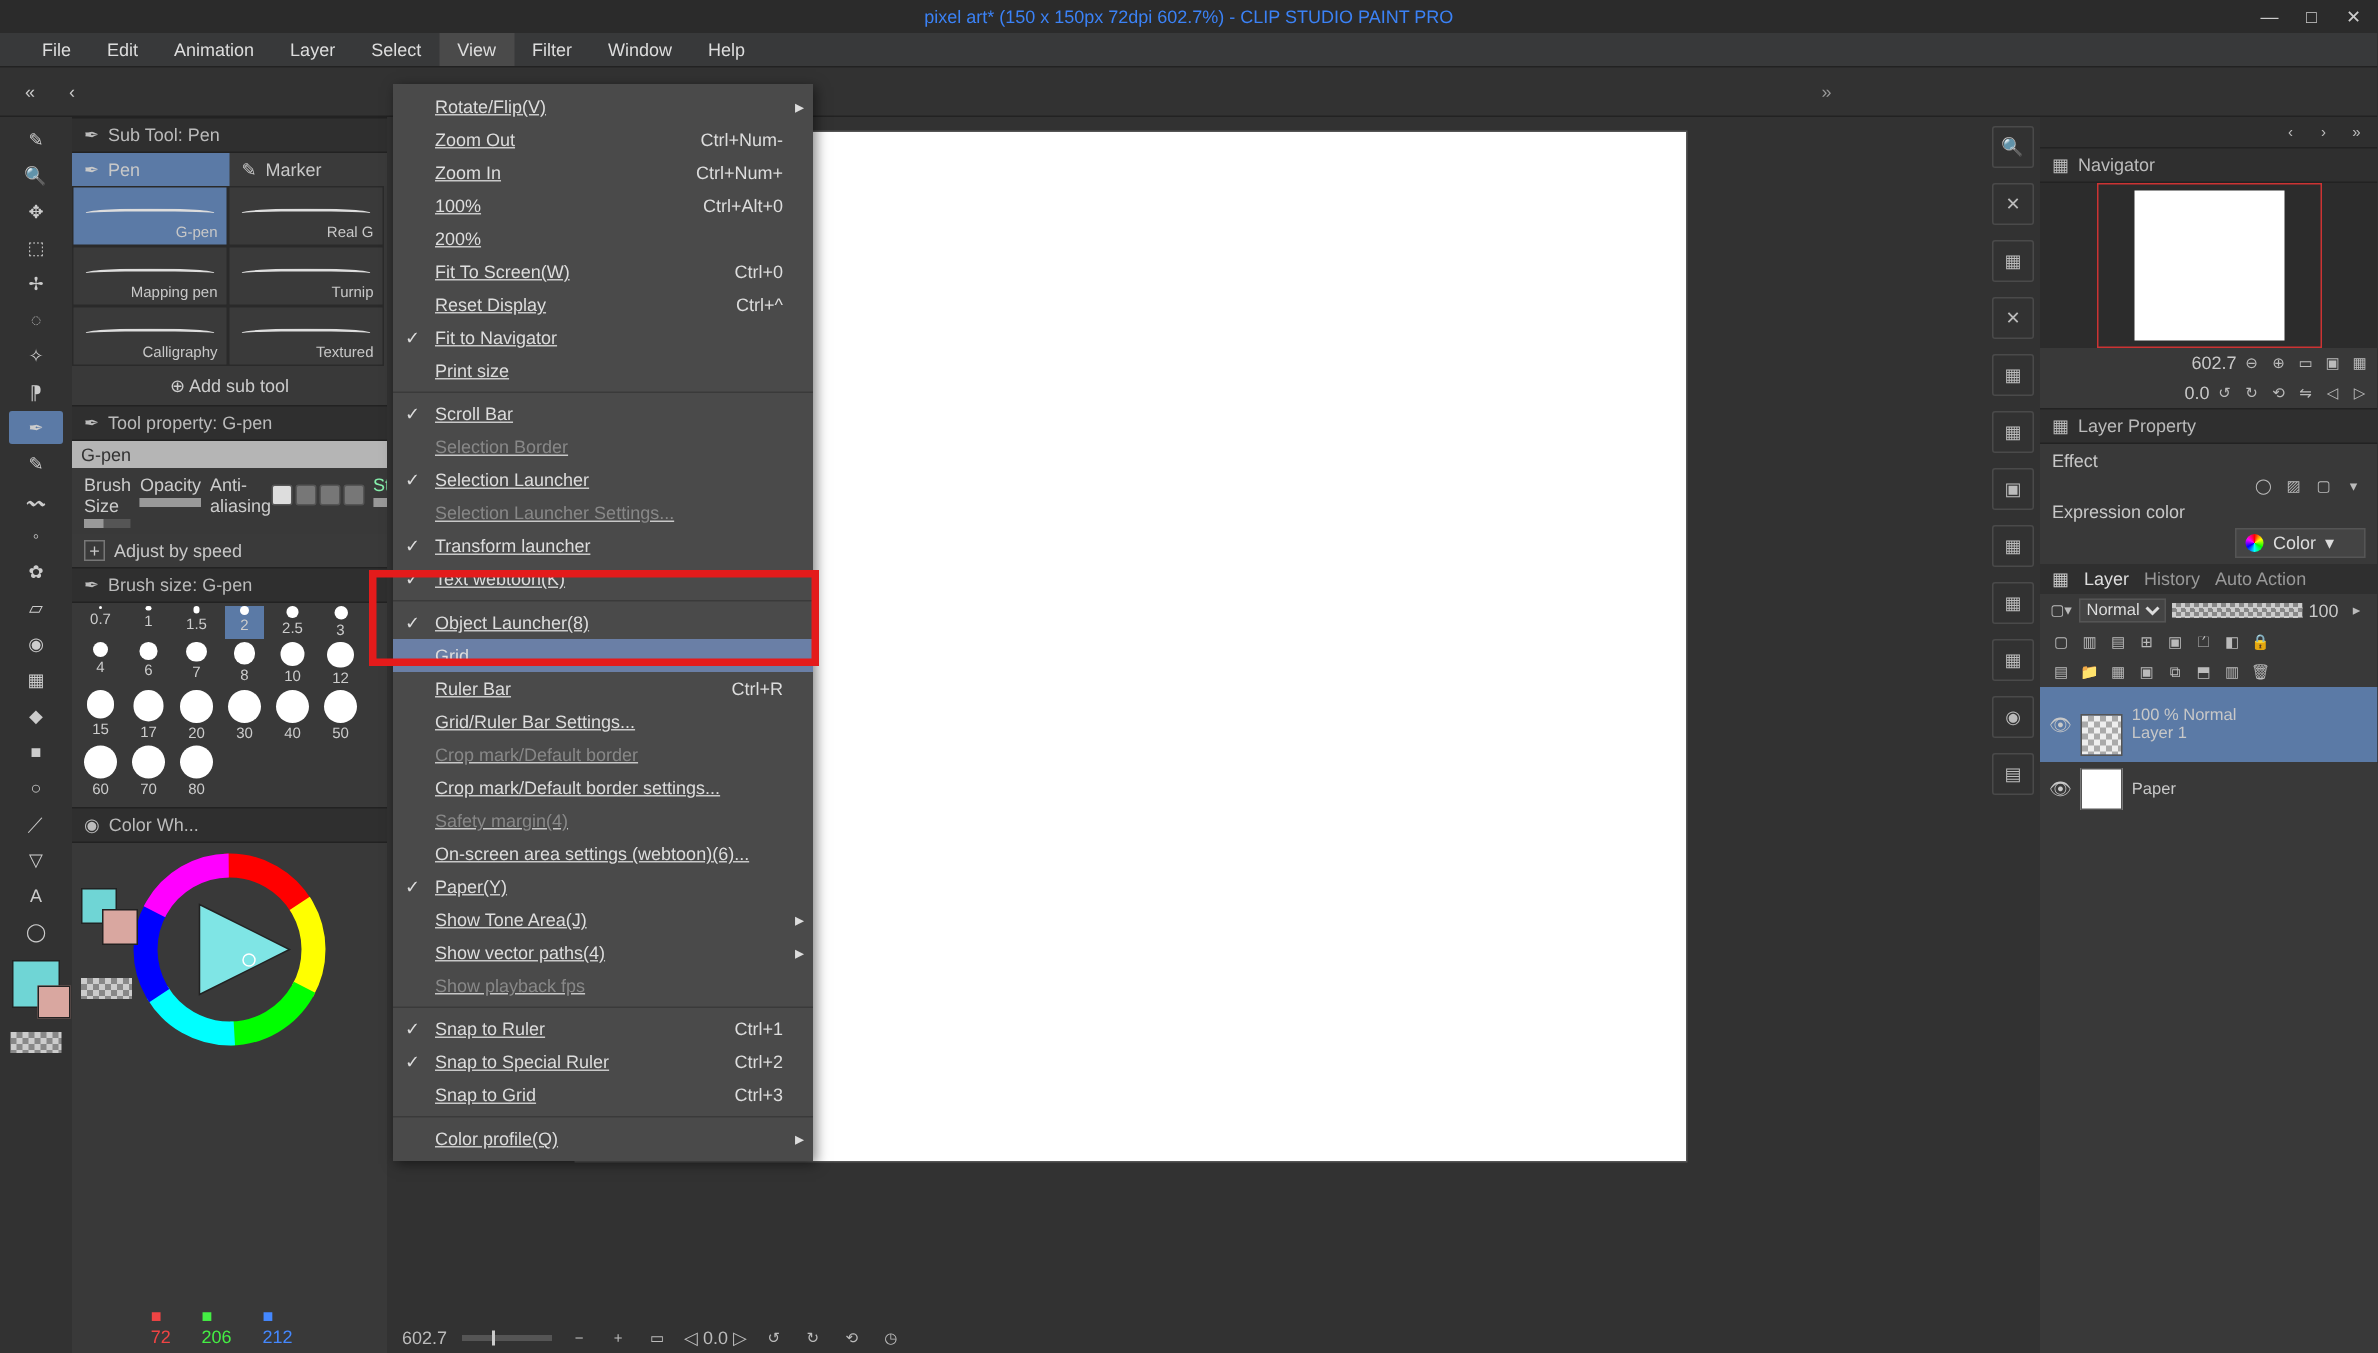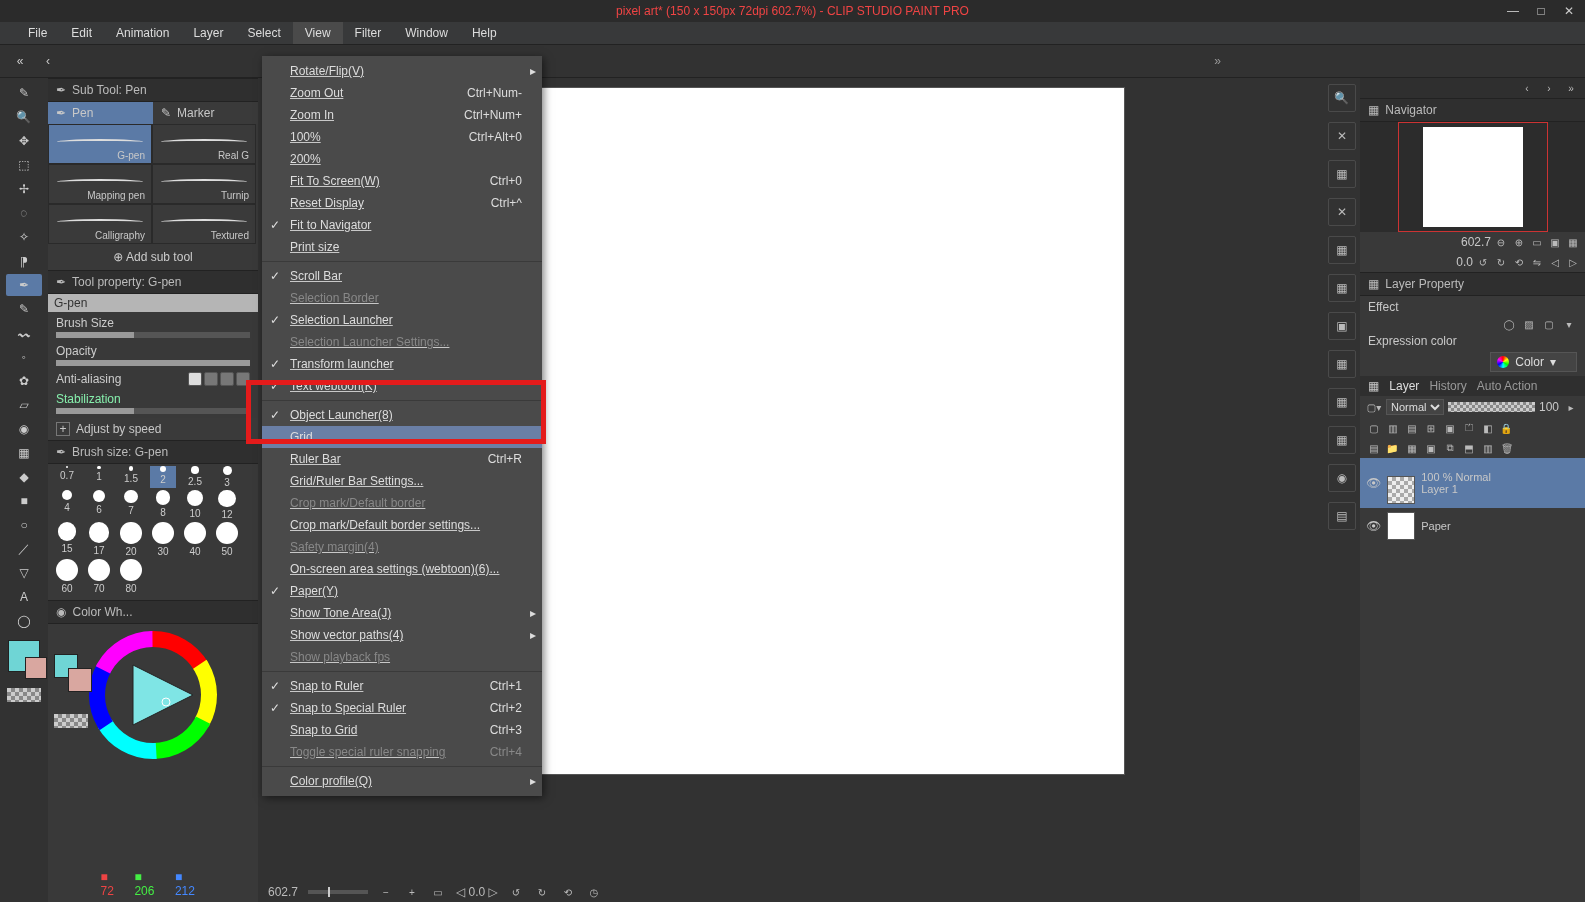--- a/index.html
+++ b/index.html
@@ -1,18 +1,18 @@
 <!DOCTYPE html>
 <html><head>
 <meta charset="utf-8">
 <style>
 * { margin:0; padding:0; box-sizing:border-box; font-family:Tahoma,Arial,sans-serif; font-size:12px; user-select:none; }
 body { background:#2b2b2b; color:#c8c8c8; width:1585px; height:902px; overflow:hidden; position:relative; }
 .titlebar { height:22px; background:#2b2b2b; display:flex; align-items:center; position:relative; }
-.titlebar .title { position:absolute; left:50%; transform:translateX(-50%); color:#ef4444; }
+.titlebar .title { position:absolute; left:50%; transform:translateX(-50%); color:#3b82f6; }
 .win-controls { position:absolute; right:2px; top:0; display:flex; }
 .win-controls span { width:28px; height:22px; display:flex; align-items:center; justify-content:center; color:#ccc; cursor:pointer; }
 .menubar { height:22px; background:#38393a; display:flex; align-items:center; padding:0 16px; }
 .menubar .mitem { padding:4px 12px; color:#ddd; cursor:pointer; }
 .menubar .mitem.active { background:#4a4a4a; }
 .toolbar-row { height:34px; background:#323232; border-top:1px solid #222; border-bottom:1px solid #222; display:flex; align-items:center; padding:0 8px; gap:4px; }
 .toolbar-row .ticon { width:24px; height:24px; display:flex; align-items:center; justify-content:center; color:#ccc; border:1px solid transparent; }
 .workspace { display:flex; height:calc(100% - 78px); position:relative; }
 .left-tools { width:48px; background:#323232; display:flex; flex-direction:column; align-items:center; padding-top:4px; gap:2px; }
 .tool-btn { width:36px; height:22px; display:flex; align-items:center; justify-content:center; color:#ccc; cursor:pointer; border-radius:2px; }
@@ -20,21 +20,21 @@
 .color-swatch { width:32px; height:32px; background:#6fd5d5; border:1px solid #222; margin-top:6px; position:relative; }
 .color-swatch .behind { position:absolute; right:-8px; bottom:-8px; width:22px; height:22px; background:#d9a7a0; border:1px solid #222; }
 .checker { width:34px; height:14px; background:repeating-conic-gradient(#888 0 25%, #ccc 0 50%) 0 0/8px 8px; margin-top:14px; }
 .left-panels { width:210px; background:#393939; display:flex; flex-direction:column; }
 .panel-header { background:#2f2f2f; padding:4px 8px; display:flex; align-items:center; gap:6px; color:#bbb; border-top:1px solid #222; border-bottom:1px solid #222; }
 .subtool-grid { display:flex; flex-wrap:wrap; }
 .subtool-card { width:104px; height:40px; background:#3a3a3a; border:1px solid #2a2a2a; display:flex; flex-direction:column; align-items:flex-end; justify-content:flex-end; padding:2px 6px; position:relative; cursor:pointer; }
 .subtool-card.sel { background:#5b7aa6; }
 .stroke-line { position:absolute; left:8px; top:14px; width:86px; height:6px; border-top:2px solid #ddd; border-radius:50%; }
 .add-subtool { text-align:center; padding:6px; color:#ccc; }
-.prop-body { padding:4px 8px; display:flex; flex-direction:column; gap:6px; }
+.prop-body { padding:4px 8px; display:flex; gap:6px; }
 .prop-row { display:flex; justify-content:space-between; align-items:center; }
 .slider { height:6px; background:#555; width:100%; position:relative; margin-top:2px; }
 .slider .fill { position:absolute; left:0; top:0; bottom:0; background:#999; }
 .aa-dots { display:flex; gap:2px; }
 .aa-dots span { width:14px; height:14px; background:#777; border:1px solid #555; border-radius:2px; }
 .adjust-row { display:flex; align-items:center; gap:6px; padding:4px 8px; background:#3a3a3a; }
 .size-grid { display:flex; flex-wrap:wrap; padding:2px 0 6px 6px; gap:2px 6px; }
 .size-cell { width:26px; display:flex; flex-direction:column; align-items:center; gap:2px; cursor:pointer; }
 .size-cell.sel { background:#5b7aa6; }
 .dot { background:#fff; border-radius:50%; }
@@ -591,23 +591,19 @@
     </div>
     <div class="menu-row">
       <span class="check">✓</span>
       <span>Snap to Special Ruler</span>
       <span class="shortcut">Ctrl+2</span>
     </div>
     <div class="menu-row">
       <span>Snap to Grid</span>
       <span class="shortcut">Ctrl+3</span>
     </div>
-    <div class="menu-row disabled">
-      <span>Toggle special ruler snapping</span>
-      <span class="shortcut">Ctrl+4</span>
-    </div>
     <div class="menu-sep"></div>
     <div class="menu-row">
       <span>Color profile(Q)</span>
       <span class="sub">▸</span>
     </div>
   </div>
 <div class="red-highlight"></div>
 
 </body></html>

